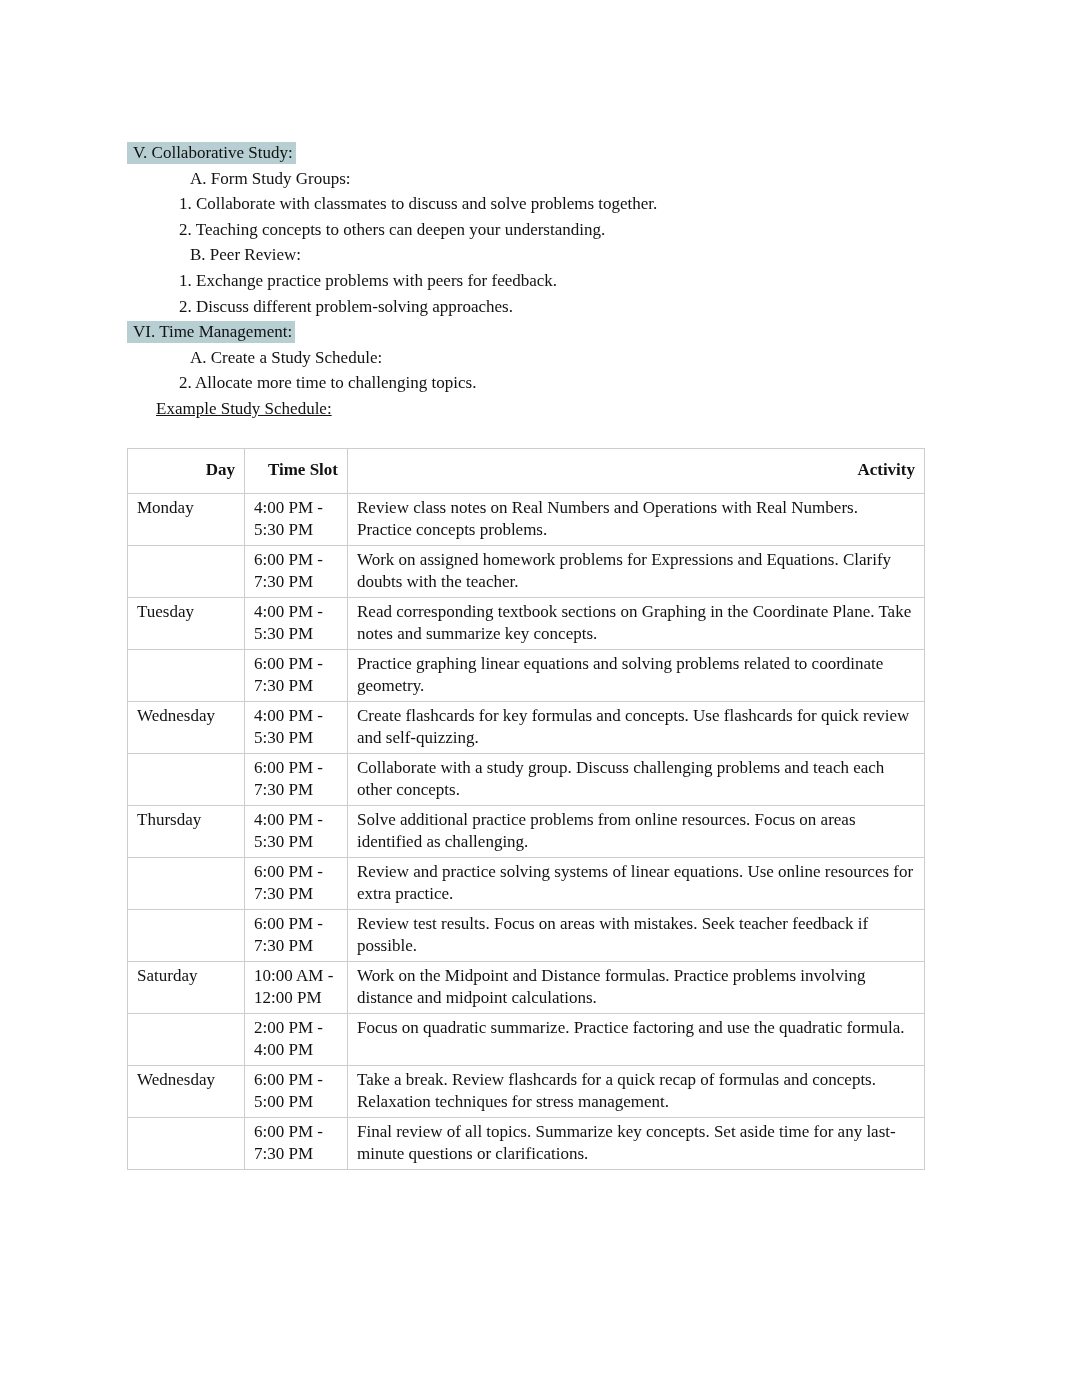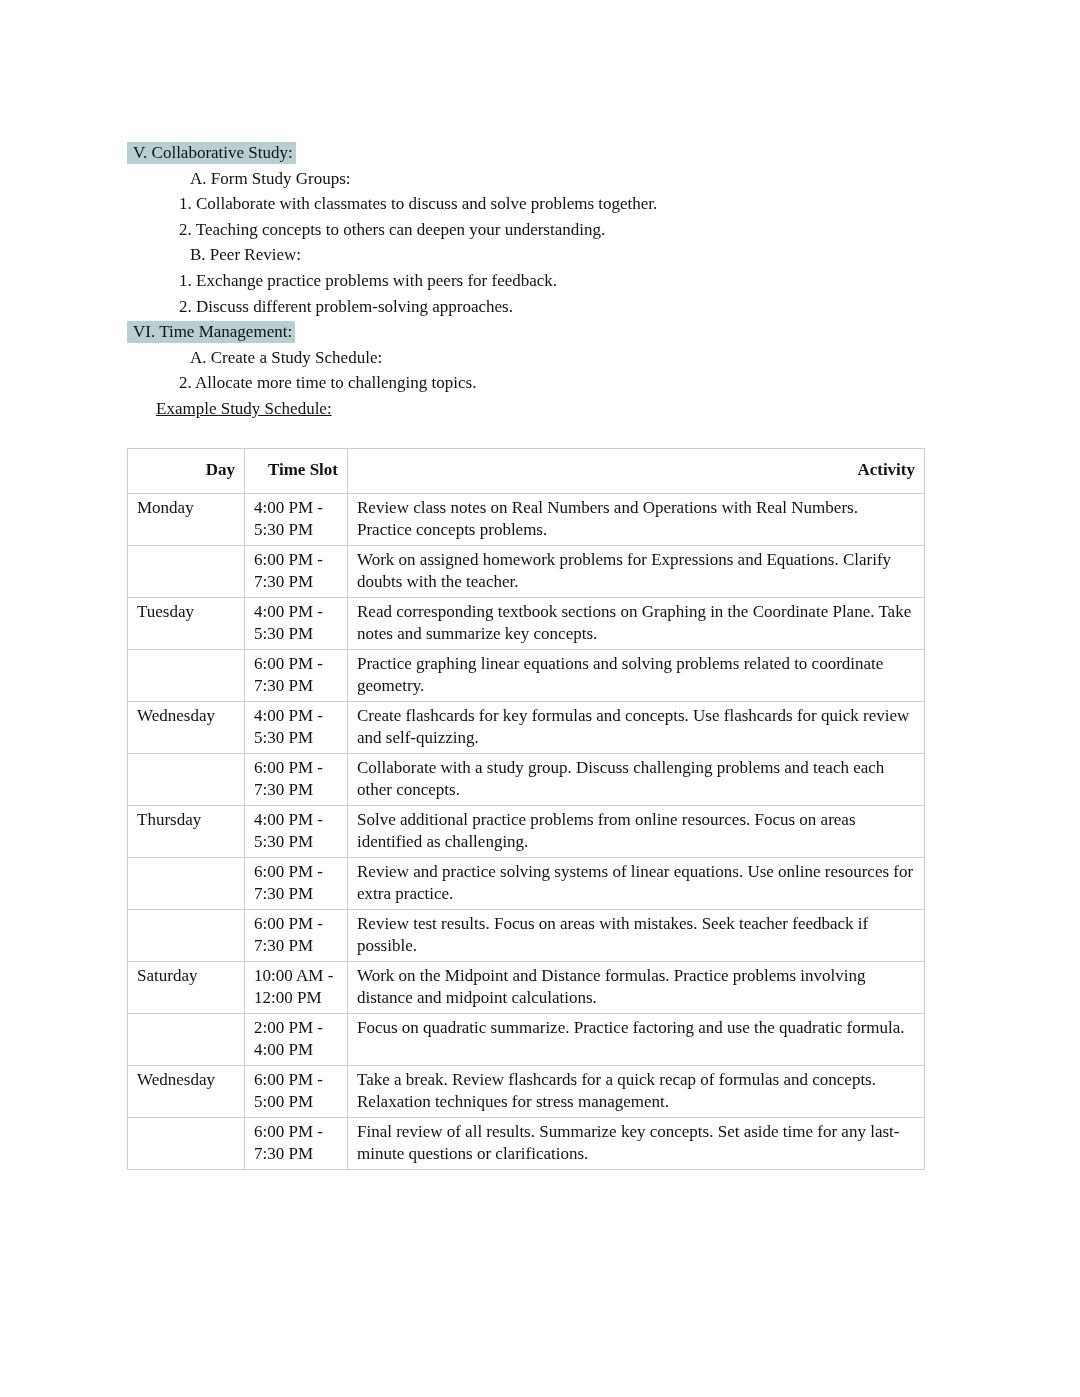--- a/index.html
+++ b/index.html
@@ -152,17 +152,17 @@
           <td class="activity-cell">Focus on quadratic summarize. Practice factoring and use the quadratic formula.</td>
         </tr>
         <tr>
           <td class="day-cell">Wednesday</td>
           <td class="time-cell">6:00 PM - 5:00 PM</td>
           <td class="activity-cell">Take a break. Review flashcards for a quick recap of formulas and concepts. Relaxation techniques for stress management.</td>
         </tr>
         <tr>
           <td class="day-cell"></td>
           <td class="time-cell">6:00 PM - 7:30 PM</td>
-          <td class="activity-cell">Final review of all results. Summarize key concepts. Set aside time for any last-minute questions or clarifications.</td>
+          <td class="activity-cell">Final review of all topics. Summarize key concepts. Set aside time for any last-minute questions or clarifications.</td>
         </tr>
       </tbody>
   </table>
 </div>
 
 </body></html>

